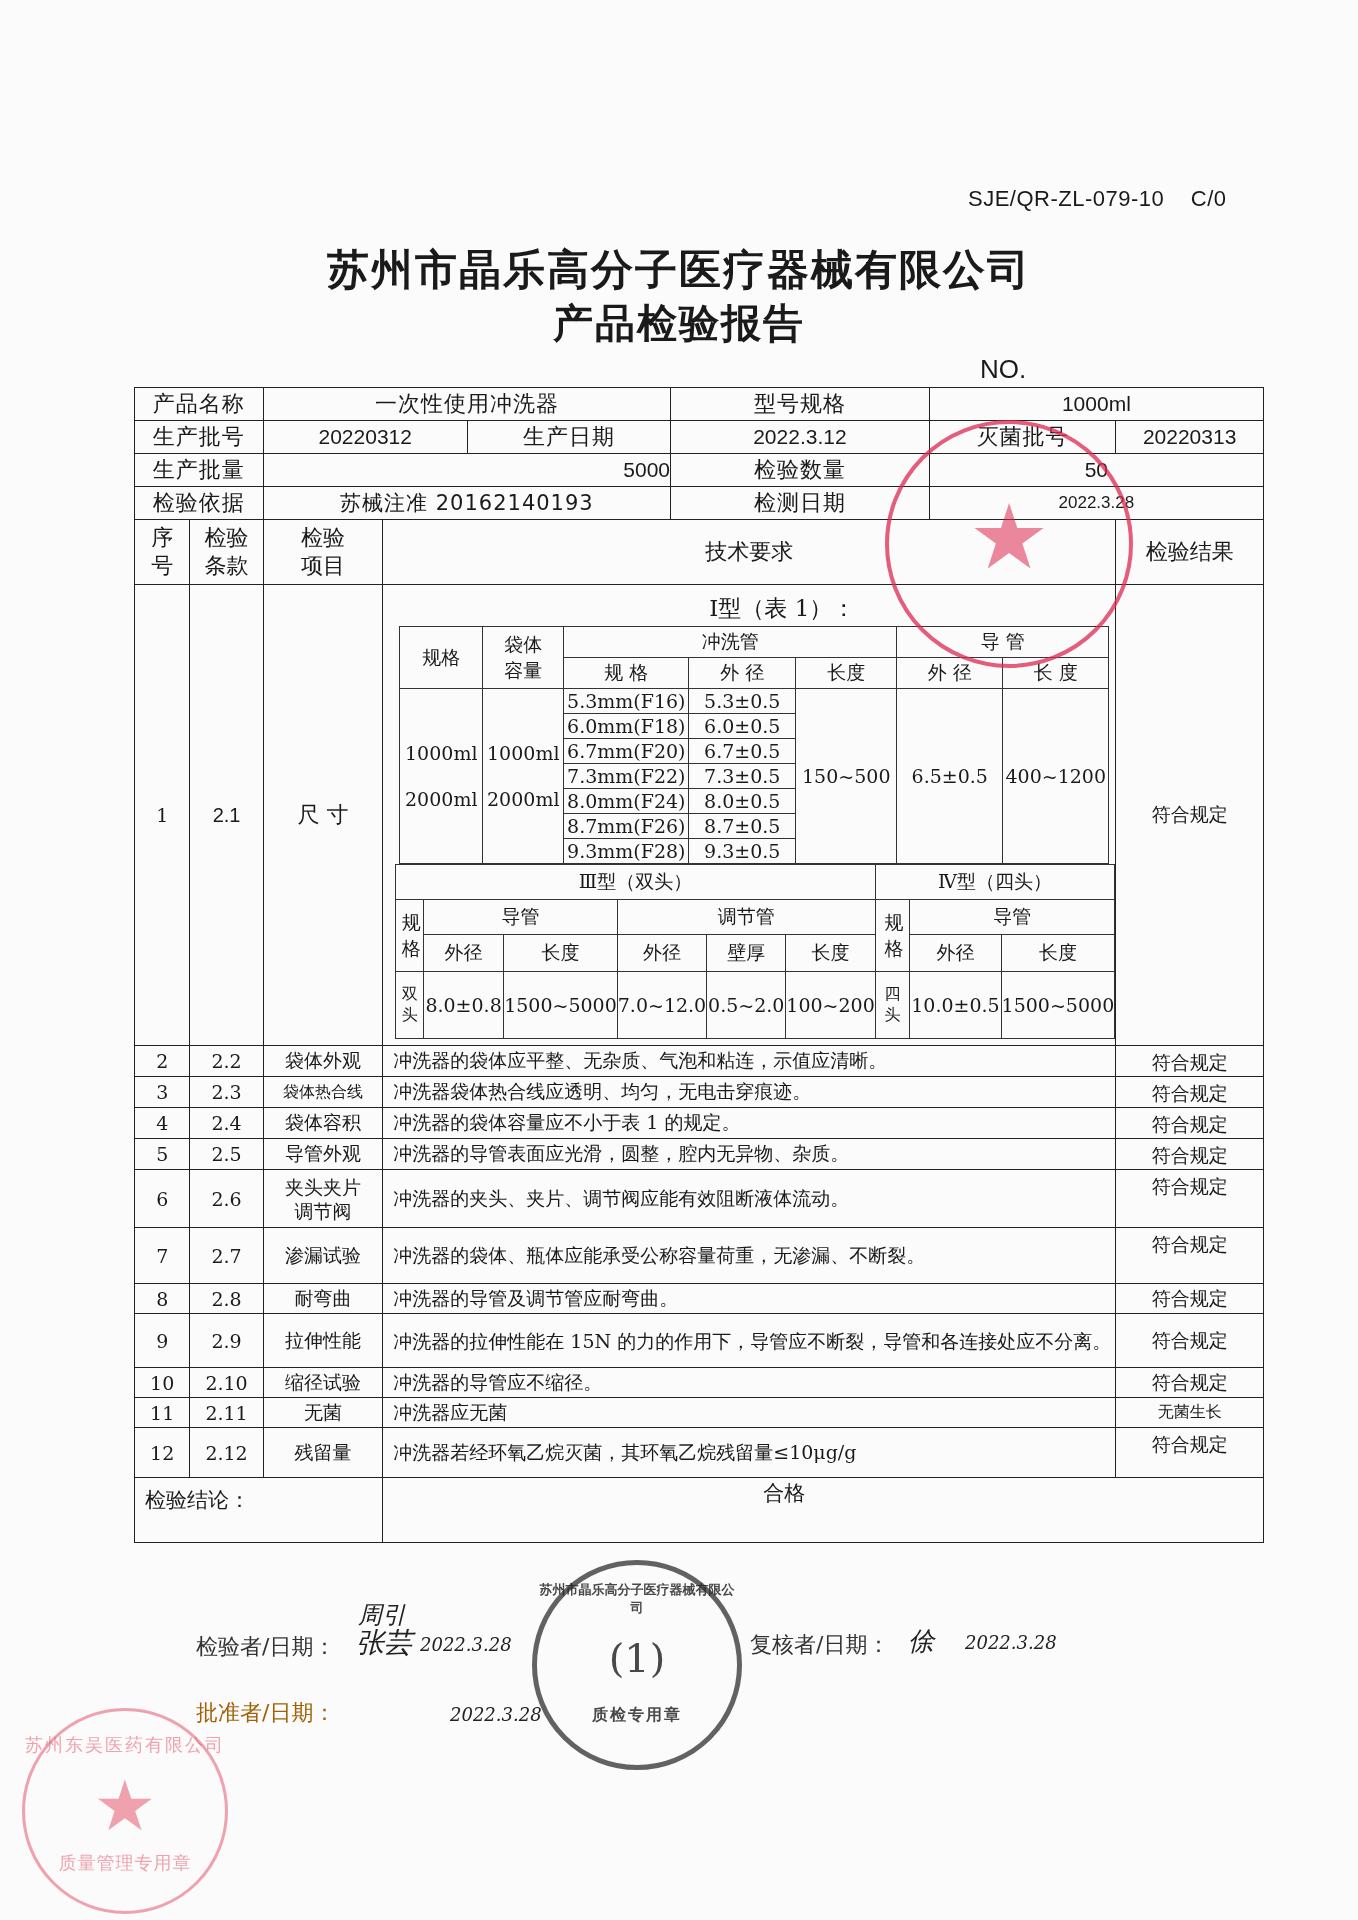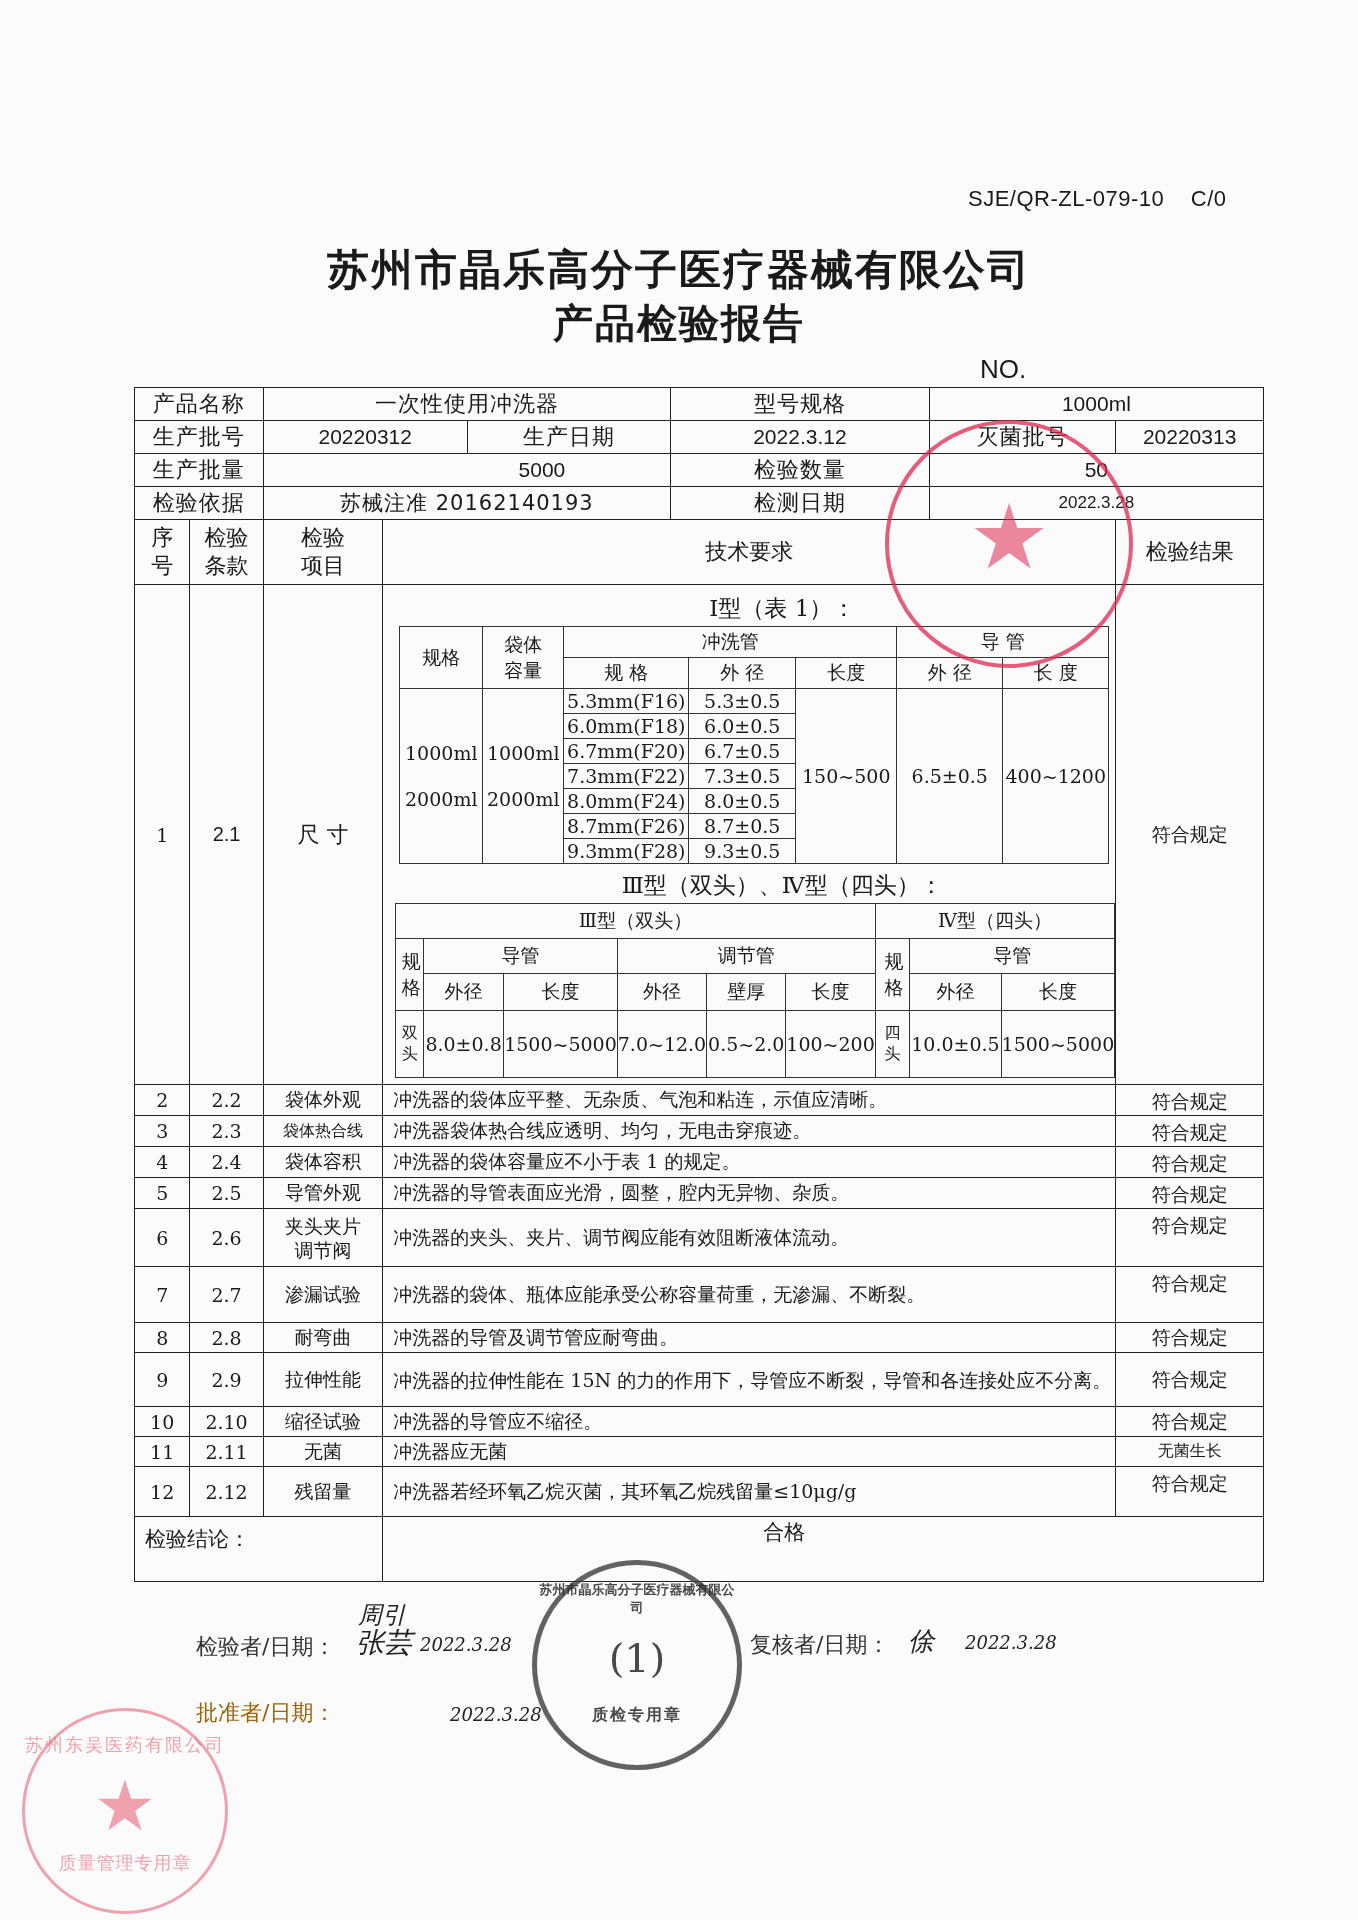--- a/index.html
+++ b/index.html
@@ -68,21 +68,21 @@
         <div style="width:203px;display:flex;align-items:center;justify-content:center;border-right:1.6px solid #222;">20220312</div>
         <div class="lbl" style="flex:1;display:flex;align-items:center;justify-content:center;font-family:'DejaVu Sans',sans-serif;font-size:22px;">生产日期</div>
       </div>
     </td>
     <td class="val">2022.3.12</td>
     <td class="lbl" colspan="2">灭菌批号</td>
     <td class="val">20220313</td>
   </tr>
   <tr class="info">
     <td class="lbl" colspan="2">生产批量</td>
-    <td class="val" colspan="2" style="text-align:center;padding-left:150px">5000</td>
+    <td class="val" colspan="2" style="text-align:right;padding-left:150px">5000</td>
     <td class="lbl">检验数量</td>
     <td class="val" colspan="3">50</td>
   </tr>
   <tr class="info">
     <td class="lbl" colspan="2">检验依据</td>
     <td class="lbl" colspan="2" style="font-size:21px">苏械注准 20162140193</td>
     <td class="lbl">检测日期</td>
     <td class="val" colspan="3" style="font-size:17px">2022.3.28</td>
   </tr>
 
@@ -159,21 +159,20 @@
         <tr>
                 <td>8.7mm(F26)</td>
                 <td>8.7±0.5</td>
               </tr>
         <tr>
                 <td>9.3mm(F28)</td>
                 <td>9.3±0.5</td>
               </tr>
       </tbody>
           </table>
-      <div class="subtitle" style="padding-top:6px">Ⅲ型（双头）、Ⅳ型（四头）：</div>
       <table class="sub" style="width:720px;margin-left:2px;font-size:13px;">
         <tbody>
               <tr style="font-size:16px">
           <td colspan="6" style="height:34px">Ⅲ型（双头）</td>
           <td colspan="3">Ⅳ型（四头）</td>
         </tr>
         <tr style="font-size:16px">
           <td rowspan="2" style="width:38px">
                   <div style="width:16px;margin:auto">规格</div>
                 </td>

